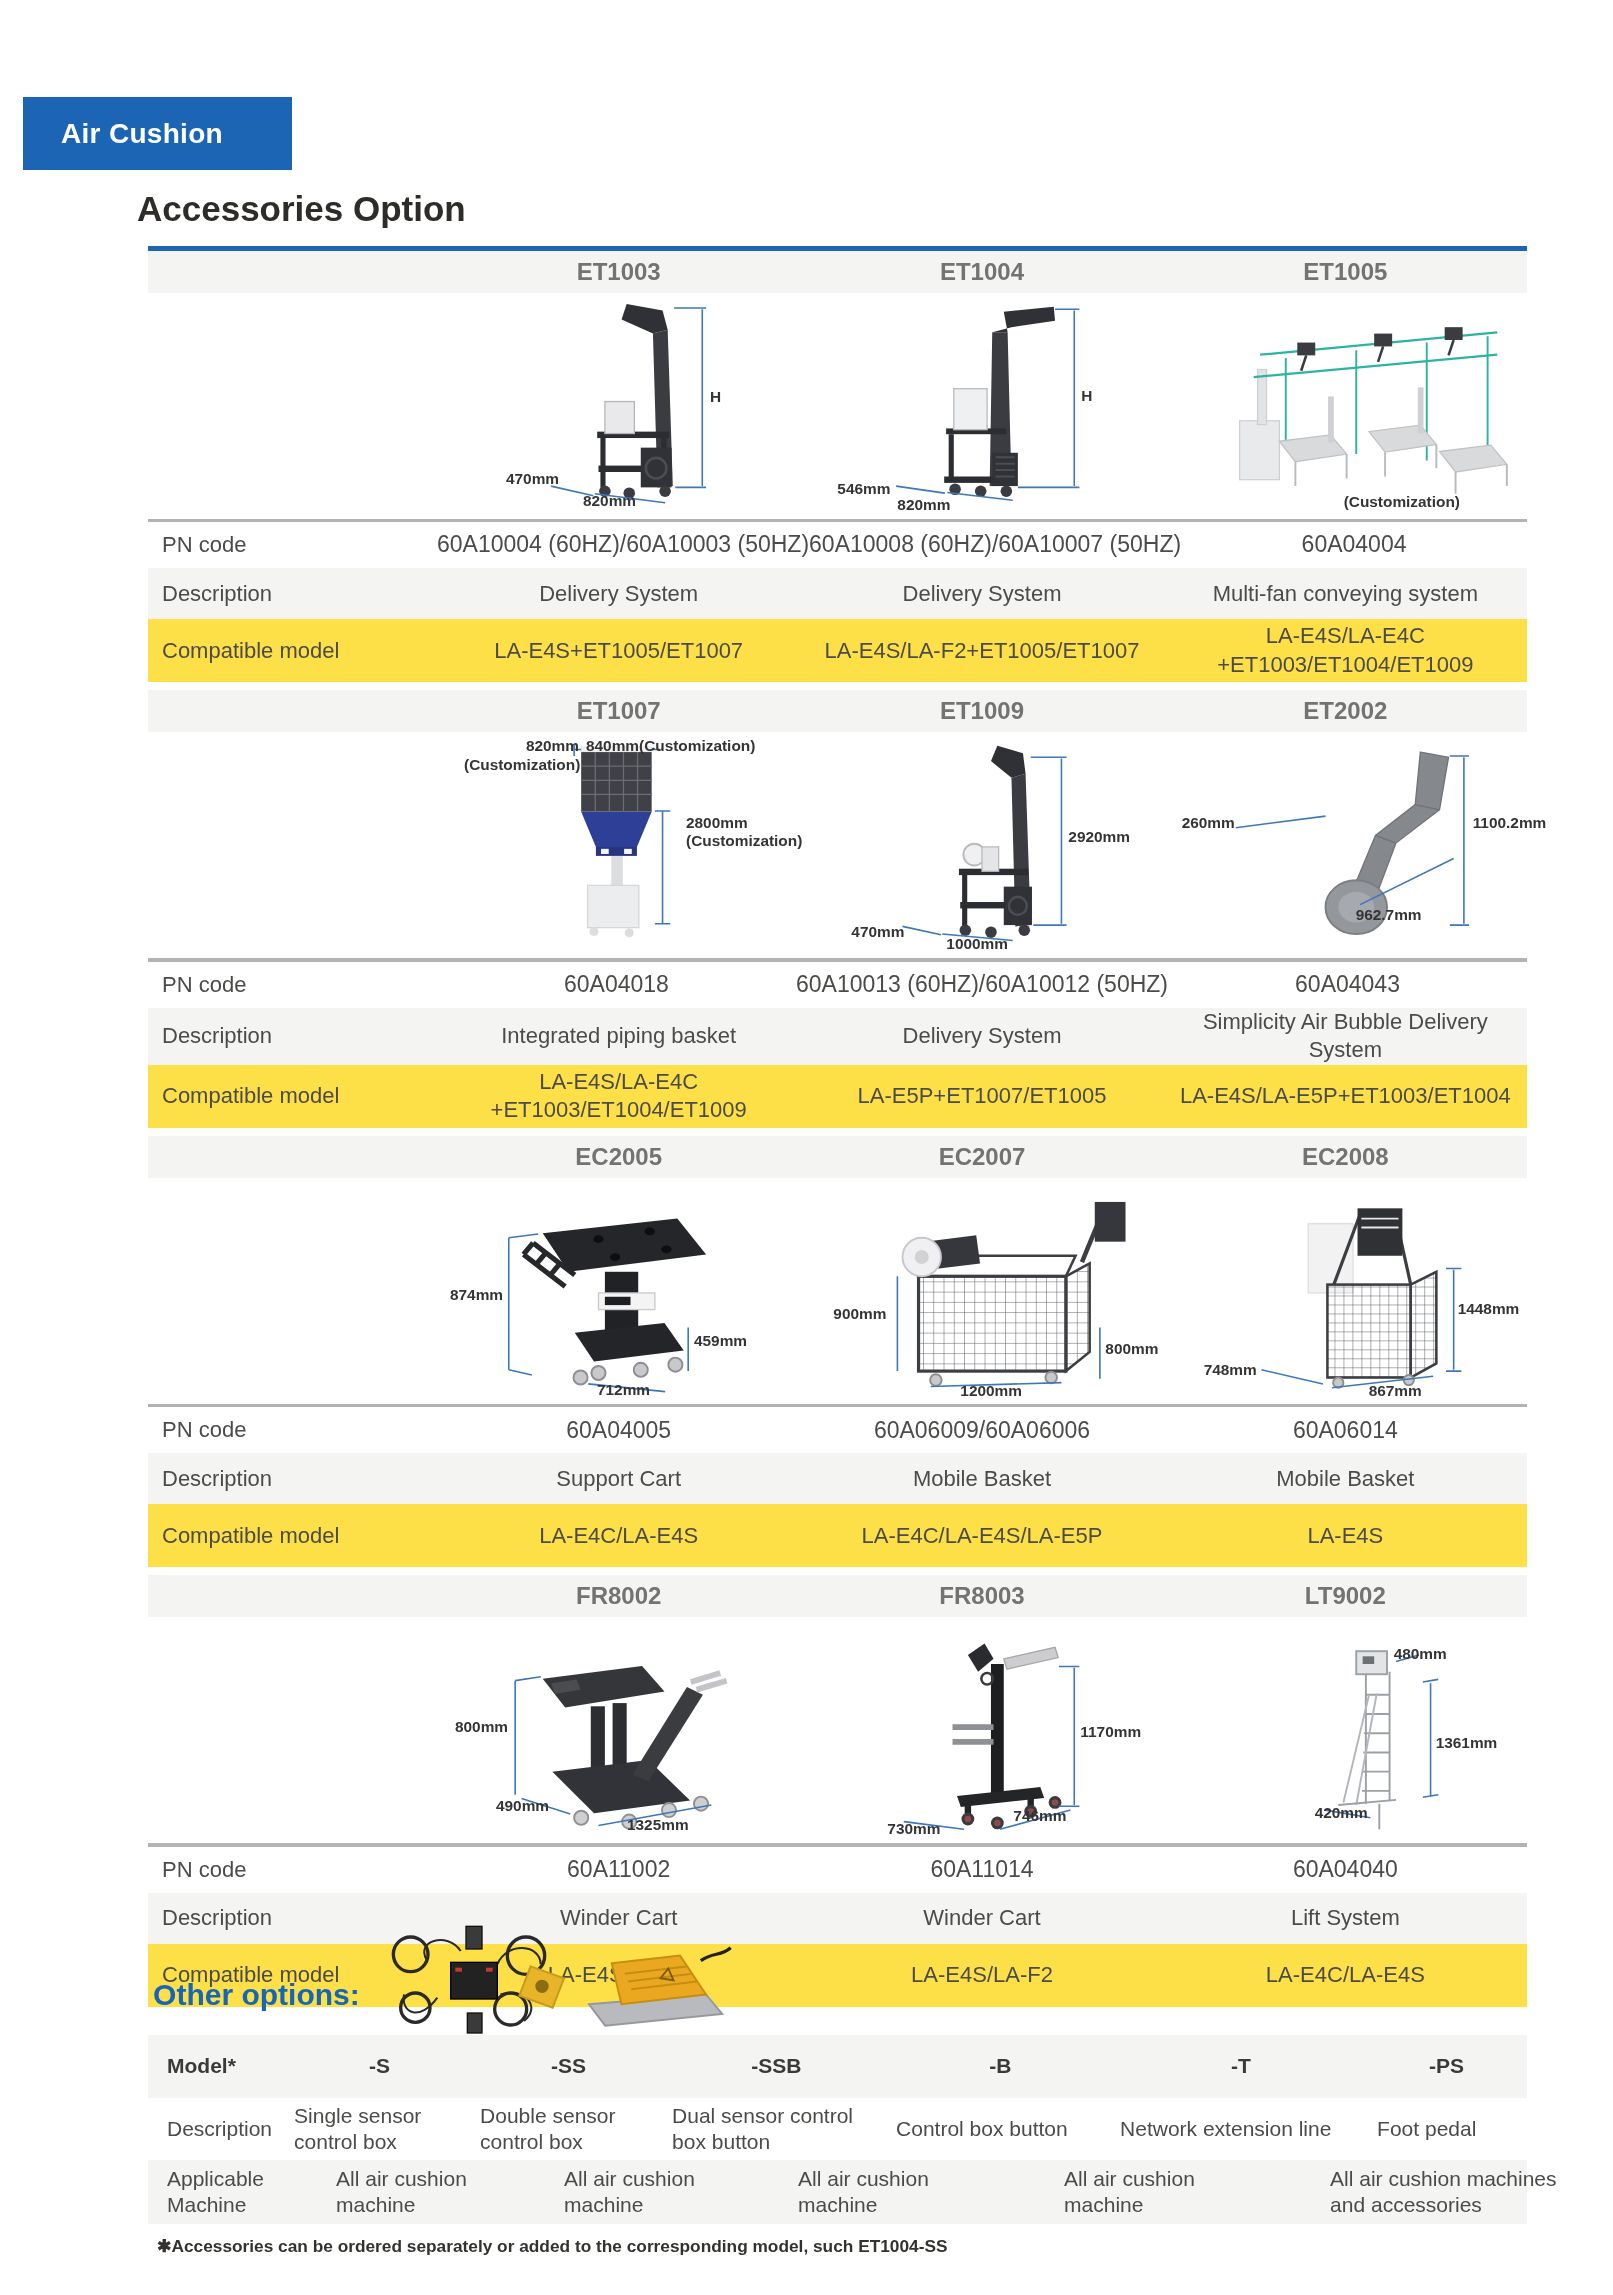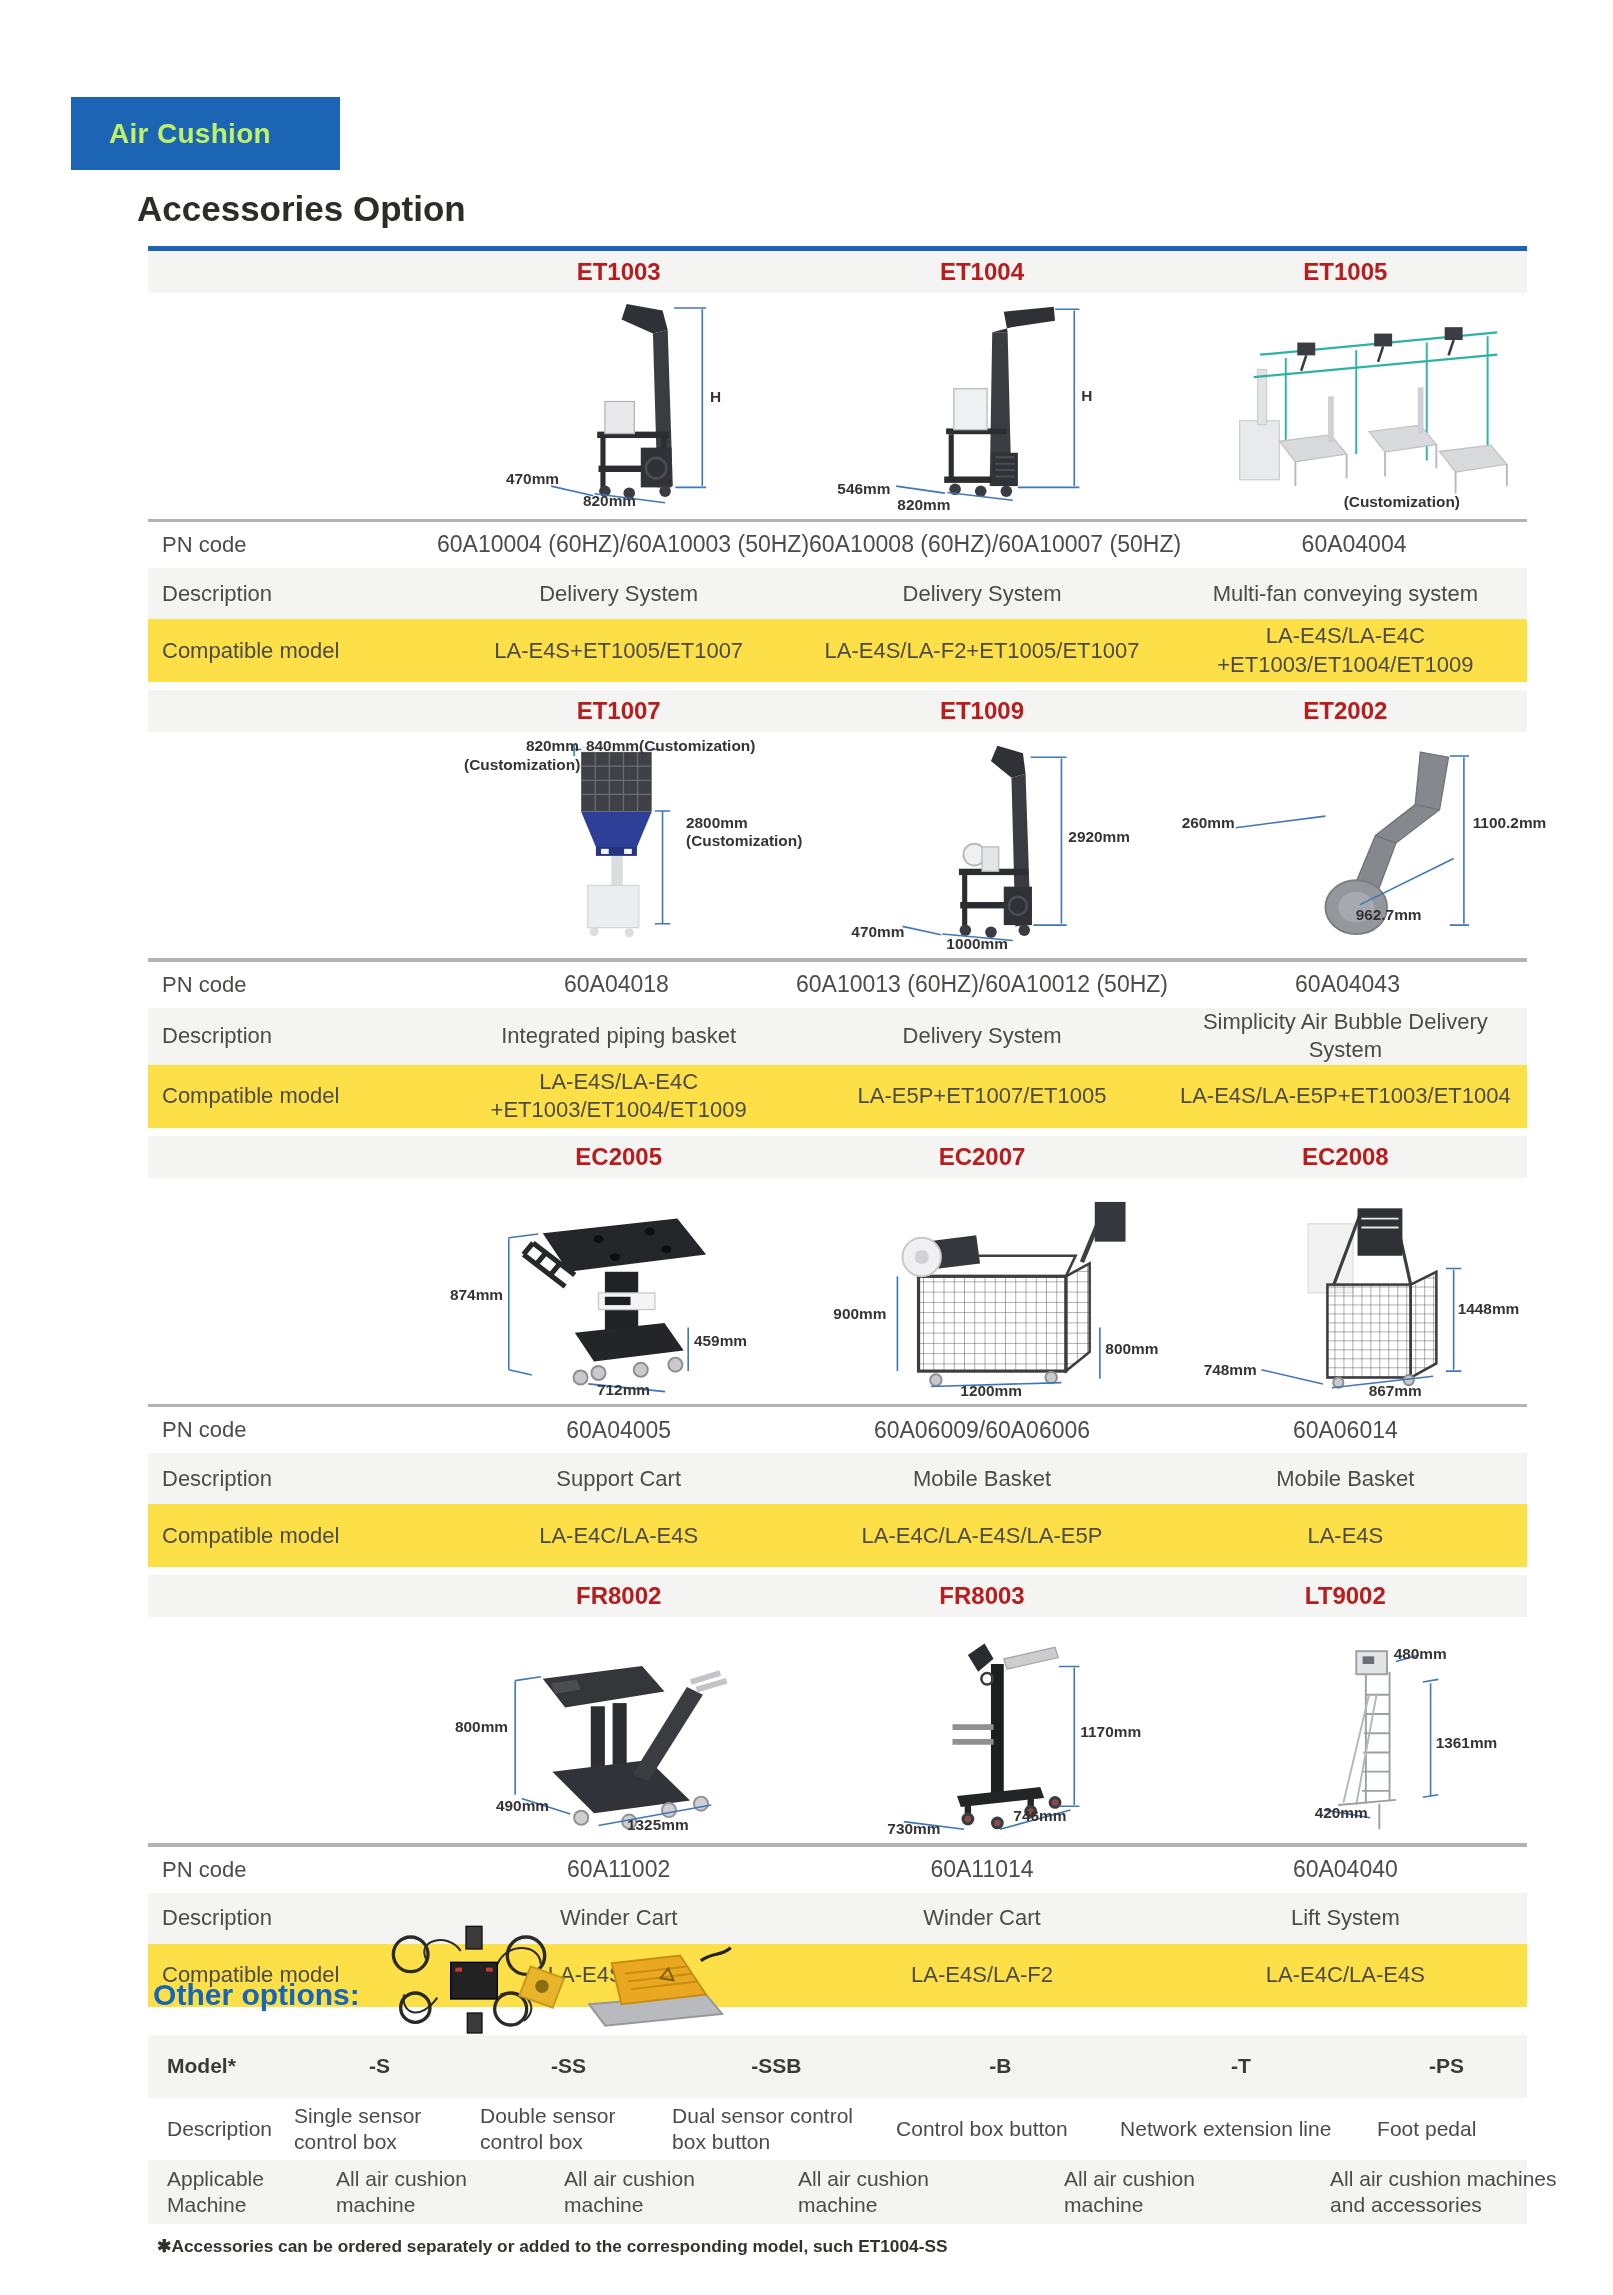--- a/index.html
+++ b/index.html
@@ -1,31 +1,31 @@
 <!DOCTYPE html>
 <html style="font-size:10.3px"><head>
 <meta charset="utf-8">
 <style>
   html,body{margin:0;padding:0;background:#fff;}
   .page{position:relative;width:1614px;height:2295px;background:#fff;
         font-family:"Liberation Sans",sans-serif;color:#4b4a48;overflow:hidden;}
 
   .tag{position:absolute;left:23px;top:97px;width:269px;height:73px;background:#1b65b4;
-       color:#bef264;font-weight:bold;font-size:28px;display:flex;align-items:center;
-       padding-left:38px;box-sizing:border-box;letter-spacing:0.3px;margin-left:48px;}
+       color:#ffffff;font-weight:bold;font-size:28px;display:flex;align-items:center;
+       padding-left:38px;box-sizing:border-box;letter-spacing:0.3px;}
   .title{position:absolute;left:137px;top:189px;font-size:35px;font-weight:bold;color:#2e2c29;}
 
   .catalog{position:absolute;left:148px;top:246px;width:1379px;}
   .blue-rule{height:4.5px;background:#1b65b4;}
   .gap{height:7.7px;background:#fff;}
   .divider{height:3.8px;background:#b3b3b3;}
 
   .grid4{display:grid;grid-template-columns:289px 1fr 1fr 1fr;}
   .band{background:#f4f4f3;height:42px;align-items:center;}
-  .band .model{text-align:center;font-weight:bold;font-size:24px;color:#b91c1c;}
+  .band .model{text-align:center;font-weight:bold;font-size:24px;color:#737373;}
 
   .imgs{height:226px;background:#fff;}
   .img-cell{position:relative;height:100%;}
   .img-cell svg{position:absolute;left:0;top:0;width:100%;height:100%;}
 
   .datarow{align-items:center;font-size:22px;color:#4c4b49;}
   .datarow .lbl{padding-left:14px;}
   .datarow .val{text-align:center;white-space:pre-line;line-height:1.3;}
   .row-pn{min-height:46px;background:#fff;}
   .row-pn .val{white-space:nowrap;font-size:23px;}

